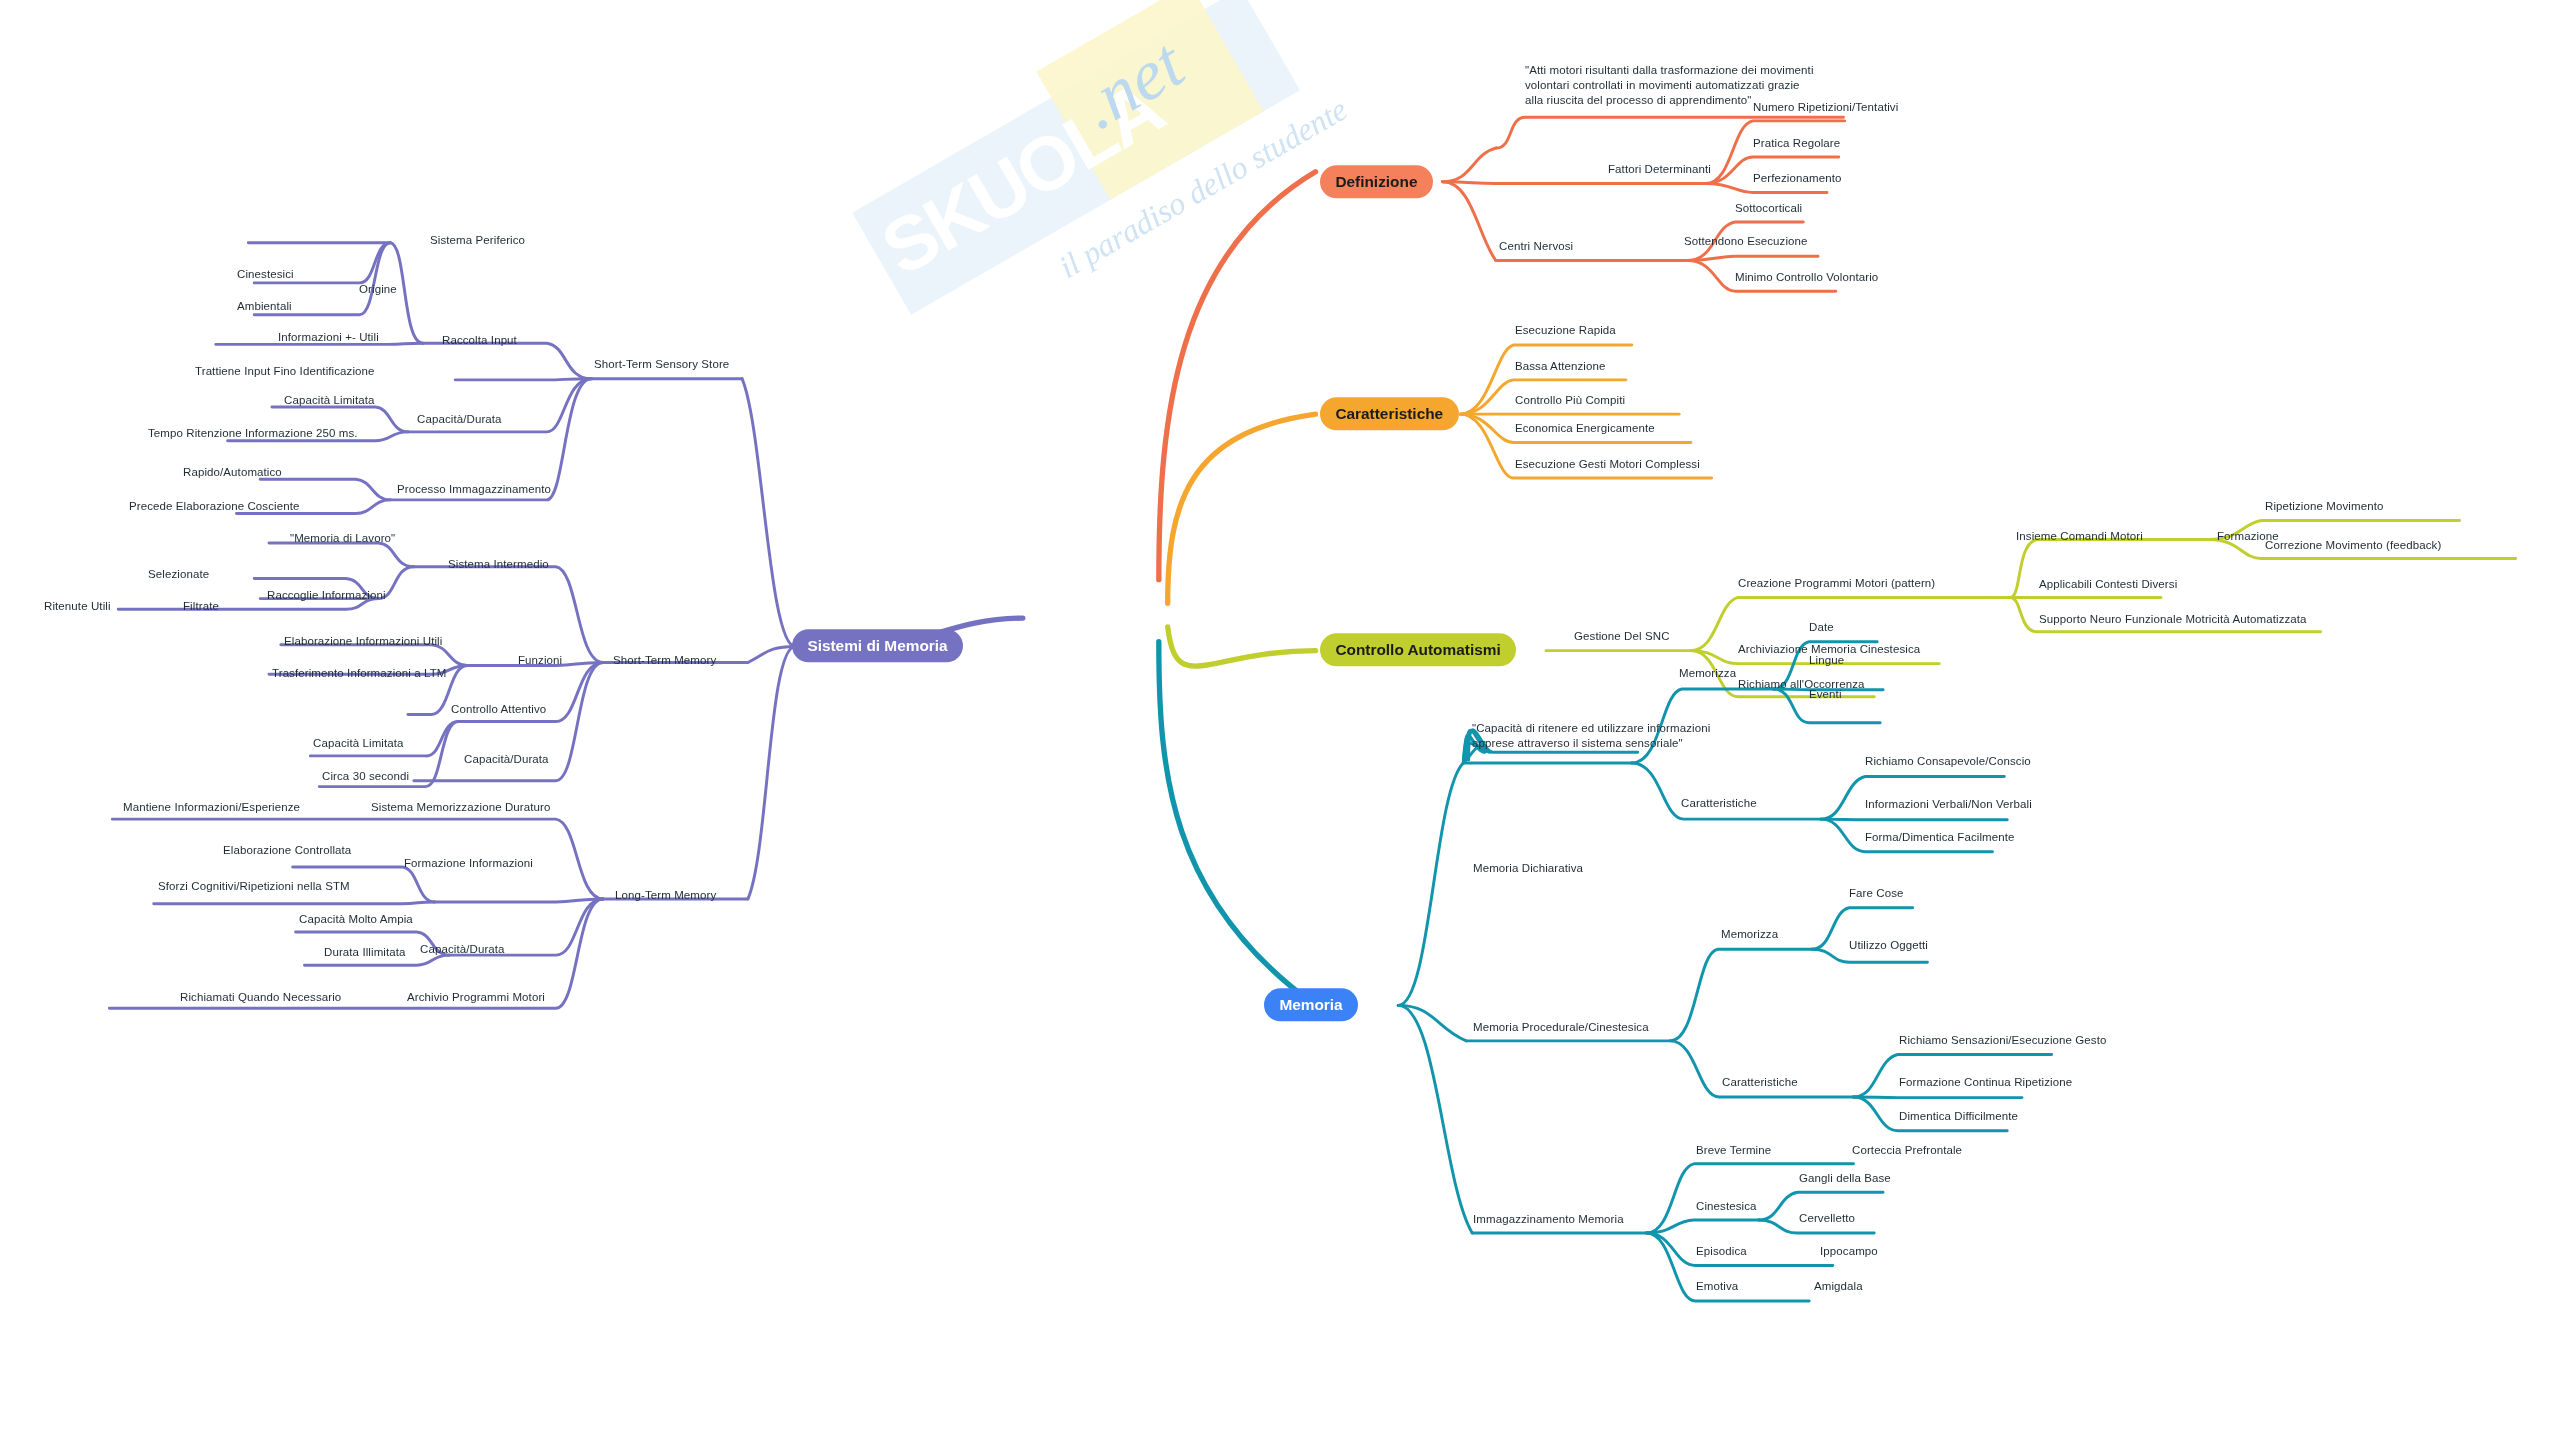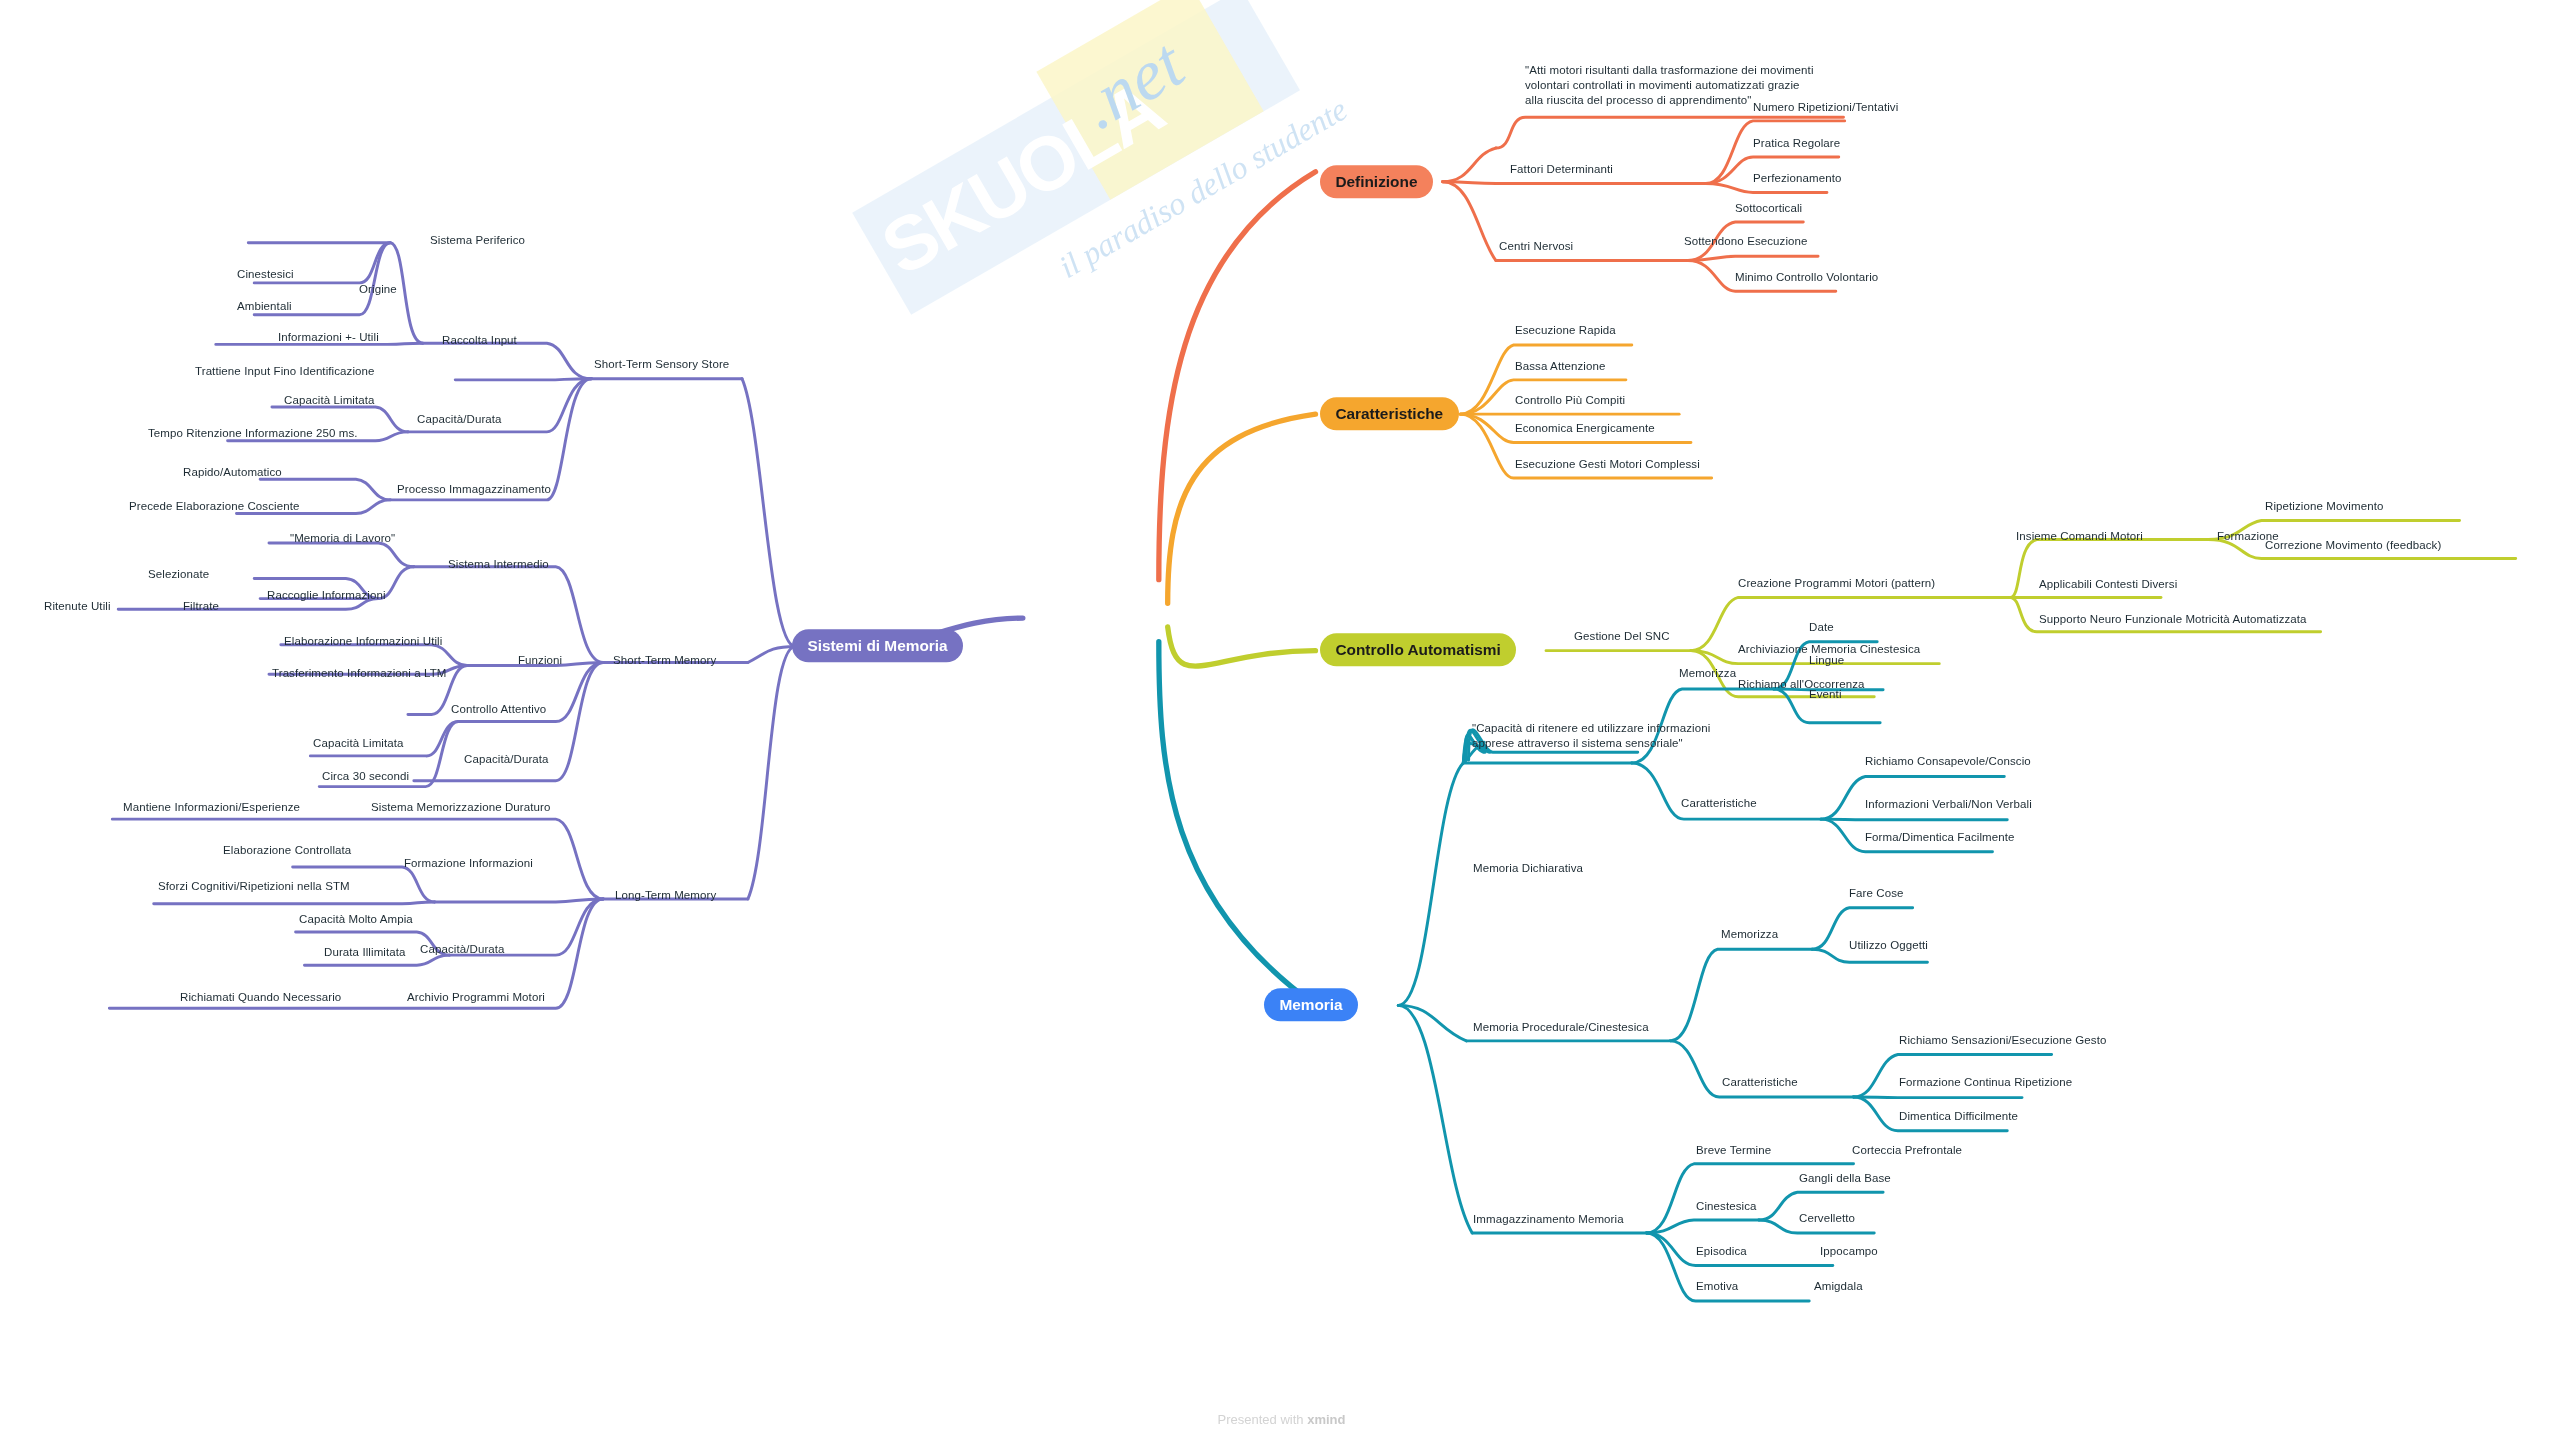--- a/index.html
+++ b/index.html
@@ -226,21 +226,21 @@
   <div class="node mainbranch" style="left:1320px;top:650px;background:#c0ce2e;">Controllo Automatismi</div>
 
   <div class="node mainbranch" style="left:1264px;top:1005px;background:#3b82f6;color:#ffffff;">Memoria</div>
 
   <div class="node mainbranch" style="left:792px;top:646px;background:#7672c2;color:#ffffff;">Sistemi di Memoria</div>
 
   <div class="node leaf multi" style="left:1525px;top:86px;">"Atti motori risultanti dalla trasformazione dei movimenti
 volontari controllati in movimenti automatizzati grazie
 alla riuscita del processo di apprendimento"</div>
 
-  <div class="node leaf" style="left:1510px;top:170px;">Fattori Determinanti</div>
+  <div class="node leaf" style="left:1608px;top:170px;">Fattori Determinanti</div>
   <div class="node leaf" style="left:1753px;top:108px;">Numero Ripetizioni/Tentativi</div>
   <div class="node leaf" style="left:1753px;top:144px;">Pratica Regolare</div>
   <div class="node leaf" style="left:1753px;top:179px;">Perfezionamento</div>
 
   <div class="node leaf" style="left:1499px;top:247px;">Centri Nervosi</div>
   <div class="node leaf" style="left:1735px;top:209px;">Sottocorticali</div>
   <div class="node leaf" style="left:1684px;top:242px;">Sottendono Esecuzione</div>
   <div class="node leaf" style="left:1735px;top:278px;">Minimo Controllo Volontario</div>
 
   <div class="node leaf" style="left:1515px;top:331px;">Esecuzione Rapida</div>
@@ -336,18 +336,15 @@
   <div class="node leaf" style="left:123px;top:808px;">Mantiene Informazioni/Esperienze</div>
   <div class="node leaf" style="left:404px;top:864px;">Formazione Informazioni</div>
   <div class="node leaf" style="left:223px;top:851px;">Elaborazione Controllata</div>
   <div class="node leaf" style="left:158px;top:887px;">Sforzi Cognitivi/Ripetizioni nella STM</div>
   <div class="node leaf" style="left:420px;top:950px;">Capacità/Durata</div>
   <div class="node leaf" style="left:299px;top:920px;">Capacità Molto Ampia</div>
   <div class="node leaf" style="left:324px;top:953px;">Durata Illimitata</div>
   <div class="node leaf" style="left:407px;top:998px;text-align:center;">Archivio Programmi Motori</div>
   <div class="node leaf" style="left:180px;top:998px;">Richiamati Quando Necessario</div>
 
-  <div class="footer">
-    <span>Presented with </span><b>xmind</b>
-  </div>
 
 </div>
 
 
 </body></html>

